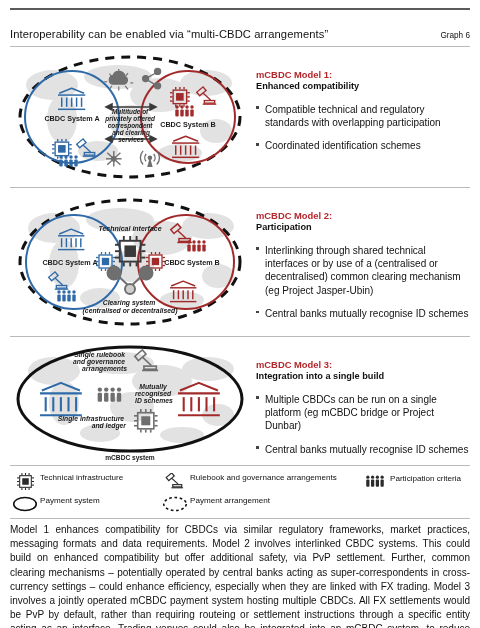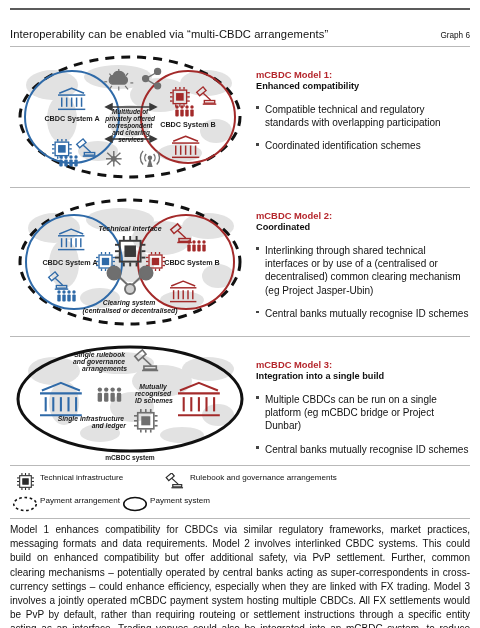--- a/index.html
+++ b/index.html
@@ -365,21 +365,21 @@
         </g>
         <text text-anchor="middle" font-family="Liberation Sans, sans-serif" font-size="6.8" font-style="italic" font-weight="bold" fill="#1a1a1a">
           <tspan x="120" y="117">Clearing system</tspan>
           <tspan x="120" y="125">(centralised or decentralised)</tspan>
         </text>
       </svg>
     </div>
 
     <div class="txt">
       <div class="model-title">mCBDC Model 2:</div>
-      <div class="model-sub">Coordinated</div>
+      <div class="model-sub">Participation</div>
       <ul class="bul">
         <li>Interlinking through shared technical interfaces or by use of a (centralised or decentralised) common clearing mechanism (eg Project Jasper-Ubin)</li>
         <li>Central banks mutually recognise ID schemes</li>
       </ul>
     </div>
   </div>
 
   <div class="rule-thin"></div>
 
   <div class="row">
@@ -513,39 +513,54 @@
         <span class="ic">
           <svg width="20" height="17" viewBox="0 0 42 38" fill="none" stroke="#2b2b2b" stroke-width="2.6">
             <rect x="2" y="4" width="16" height="9" transform="rotate(-40 10 8)"></rect>
             <line x1="14" y1="12" x2="28" y2="25"></line>
             <rect x="16" y="26" width="20" height="5"></rect>
             <line x1="13" y1="33" x2="39" y2="33"></line>
           </svg>
         </span>
         <span class="lb">Rulebook and governance arrangements</span>
       </div>
+      <div class="legitem">
+        <span class="ic">
+          <svg width="20" height="15" viewBox="0 0 42 26" fill="#2b2b2b">
+            <circle cx="6" cy="4" r="3.4"></circle>
+              <rect x="2.6" y="9" width="6.8" height="15" rx="2"></rect>
+            <circle cx="16" cy="4" r="3.4"></circle>
+              <rect x="12.6" y="9" width="6.8" height="15" rx="2"></rect>
+            <circle cx="26" cy="4" r="3.4"></circle>
+              <rect x="22.6" y="9" width="6.8" height="15" rx="2"></rect>
+            <circle cx="36" cy="4" r="3.4"></circle>
+              <rect x="32.6" y="9" width="6.8" height="15" rx="2"></rect>
+          </svg>
+        </span>
+        <span class="lb">Participation criteria</span>
+      </div>
     </div>
 
     <div class="legrow">
+      <div class="legitem" style="width:150px">
+        <span class="ic">
+          <svg width="26" height="16" viewBox="0 0 30 18">
+            <ellipse cx="15" cy="9" rx="13" ry="7.5" fill="none" stroke="#111" stroke-width="1.8"></ellipse>
+          </svg>
+        </span>
+        <span class="lb">Payment system</span>
+      </div>
       <div class="legitem">
         <span class="ic">
           <svg width="26" height="16" viewBox="0 0 30 18">
             <ellipse cx="15" cy="9" rx="13" ry="7.5" fill="none" stroke="#111" stroke-width="1.8" stroke-dasharray="3 3"></ellipse>
           </svg>
         </span>
         <span class="lb">Payment arrangement</span>
       </div>
-      <div class="legitem" style="width:150px">
-        <span class="ic">
-          <svg width="26" height="16" viewBox="0 0 30 18">
-            <ellipse cx="15" cy="9" rx="13" ry="7.5" fill="none" stroke="#111" stroke-width="1.8"></ellipse>
-          </svg>
-        </span>
-        <span class="lb">Payment system</span>
-      </div>
     </div>
   </div>
 
   <div class="rule-thin"></div>
 
   <div class="notes">Model 1 enhances compatibility for CBDCs via similar regulatory frameworks, market practices, messaging formats and data requirements. Model 2 involves interlinked CBDC systems. This could build on enhanced compatibility but offer additional safety, via PvP settlement. Further, common clearing mechanisms – potentially operated by central banks acting as super-correspondents in cross-currency settings – could enhance efficiency, especially when they are linked with FX trading. Model 3 involves a jointly operated mCBDC payment system hosting multiple CBDCs. All FX settlements would be PvP by default, rather than requiring routeing or settlement instructions through a specific entity acting as an interface. Trading venues could also be integrated into an mCBDC system, to reduce complexity, fragmentation and concentration.</div>
   <div class="source">Source: Auer, Haene, and Holden (2021).</div>
   <div class="rule-bot"></div>
 </div>
 

